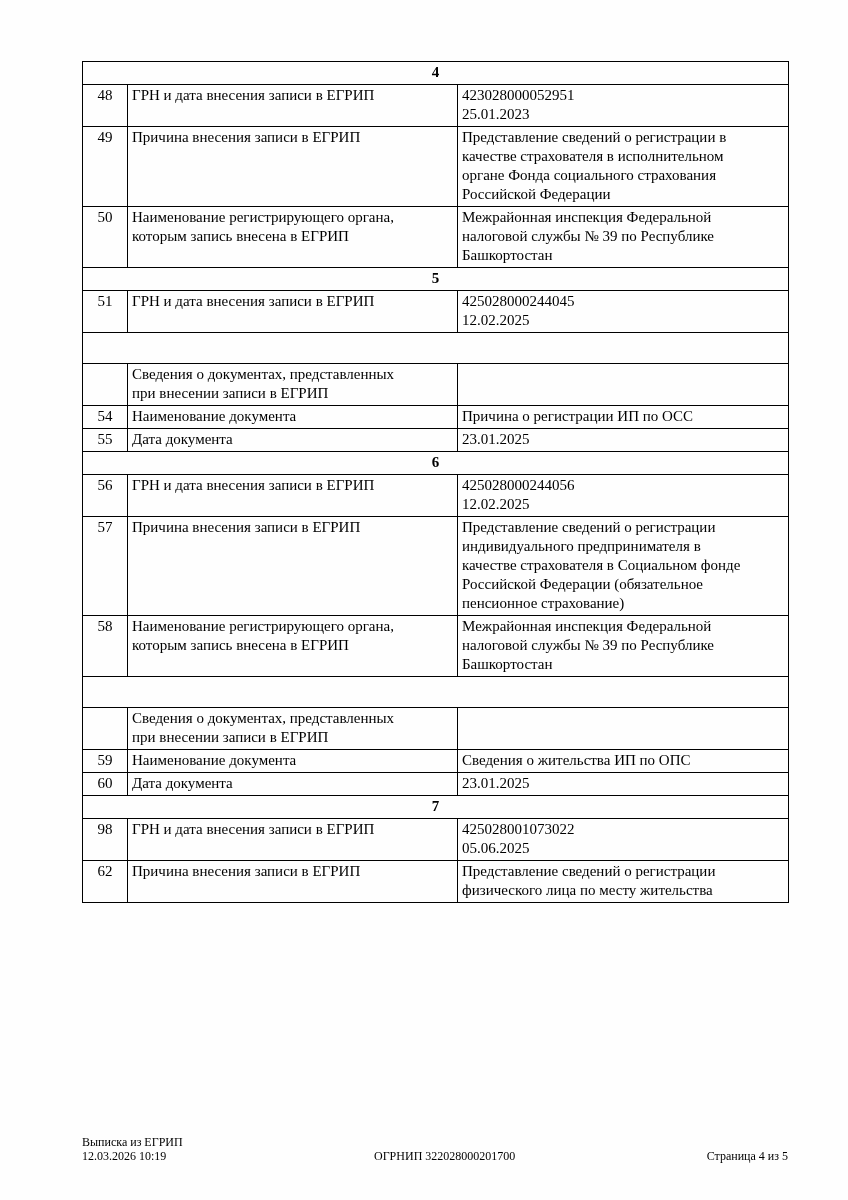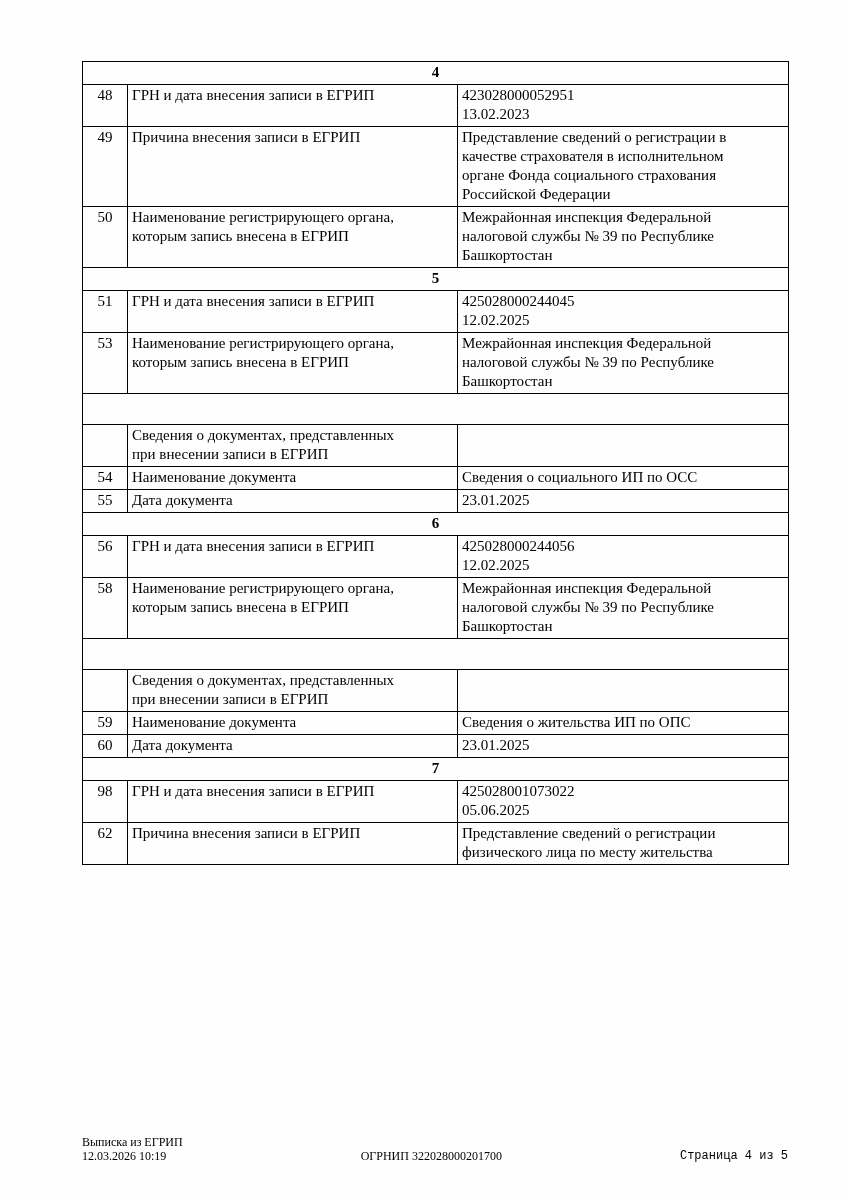--- a/index.html
+++ b/index.html
@@ -54,42 +54,42 @@
     left: 82px;
     width: 706px;
     display: flex;
     justify-content: space-between;
     align-items: flex-end;
     font-size: 12px;
     line-height: 14px;
   }
   .footer .left-block { text-align: left; }
   .footer .center-block { text-align: center; margin-top: 15px; }
-  .footer .right-block { text-align: right; font-family: Liberation Mono, monospace; }
+  .footer .right-block { text-align: right; }
 </style>
 </head>
 <body>
 
 <div class="page">
 
   <table class="egrip">
     <colgroup>
       <col style="width:45px">
       <col style="width:330px">
       <col style="width:331px">
     </colgroup>
     <tbody id="table-body">
         <tr>
           <td colspan="3" class="section-cell">4</td>
         </tr>
         <tr>
           <td class="num-cell">48</td>
           <td>ГРН и дата внесения записи в ЕГРИП</td>
           <td>423028000052951
-13.02.2023</td>
+25.01.2023</td>
         </tr>
         <tr>
           <td class="num-cell">49</td>
           <td>Причина внесения записи в ЕГРИП</td>
           <td>Представление сведений о регистрации в
 качестве страхователя в исполнительном
 органе Фонда социального страхования
 Российской Федерации</td>
         </tr>
         <tr>
@@ -102,55 +102,56 @@
         </tr>
         <tr>
           <td colspan="3" class="section-cell">5</td>
         </tr>
         <tr>
           <td class="num-cell">51</td>
           <td>ГРН и дата внесения записи в ЕГРИП</td>
           <td>425028000244045
 12.02.2025</td>
         </tr>
-        <tr>
-          <td class="num-cell">53</td>
-          <td>Наименование регистрирующего органа,
-которым запись внесена в ЕГРИП</td>
-          <td>Межрайонная инспекция Федеральной
-налоговой службы № 39 по Республике
-Башкортостан</td>
-        </tr>
         <tr class="spacer-row">
           <td colspan="3"></td>
         </tr>
         <tr>
           <td class="num-cell"></td>
           <td>Сведения о документах, представленных
 при внесении записи в ЕГРИП</td>
           <td></td>
         </tr>
         <tr>
           <td class="num-cell">54</td>
           <td>Наименование документа</td>
-          <td>Сведения о социального ИП по ОСС</td>
+          <td>Причина о регистрации ИП по ОСС</td>
         </tr>
         <tr>
           <td class="num-cell">55</td>
           <td>Дата документа</td>
           <td>23.01.2025</td>
         </tr>
         <tr>
           <td colspan="3" class="section-cell">6</td>
         </tr>
         <tr>
           <td class="num-cell">56</td>
           <td>ГРН и дата внесения записи в ЕГРИП</td>
           <td>425028000244056
 12.02.2025</td>
+        </tr>
+        <tr>
+          <td class="num-cell">57</td>
+          <td>Причина внесения записи в ЕГРИП</td>
+          <td>Представление сведений о регистрации
+индивидуального предпринимателя в
+качестве страхователя в Социальном фонде
+Российской Федерации (обязательное
+пенсионное страхование)</td>
         </tr>
         <tr>
           <td class="num-cell">58</td>
           <td>Наименование регистрирующего органа,
 которым запись внесена в ЕГРИП</td>
           <td>Межрайонная инспекция Федеральной
 налоговой службы № 39 по Республике
 Башкортостан</td>
         </tr>
         <tr class="spacer-row">

